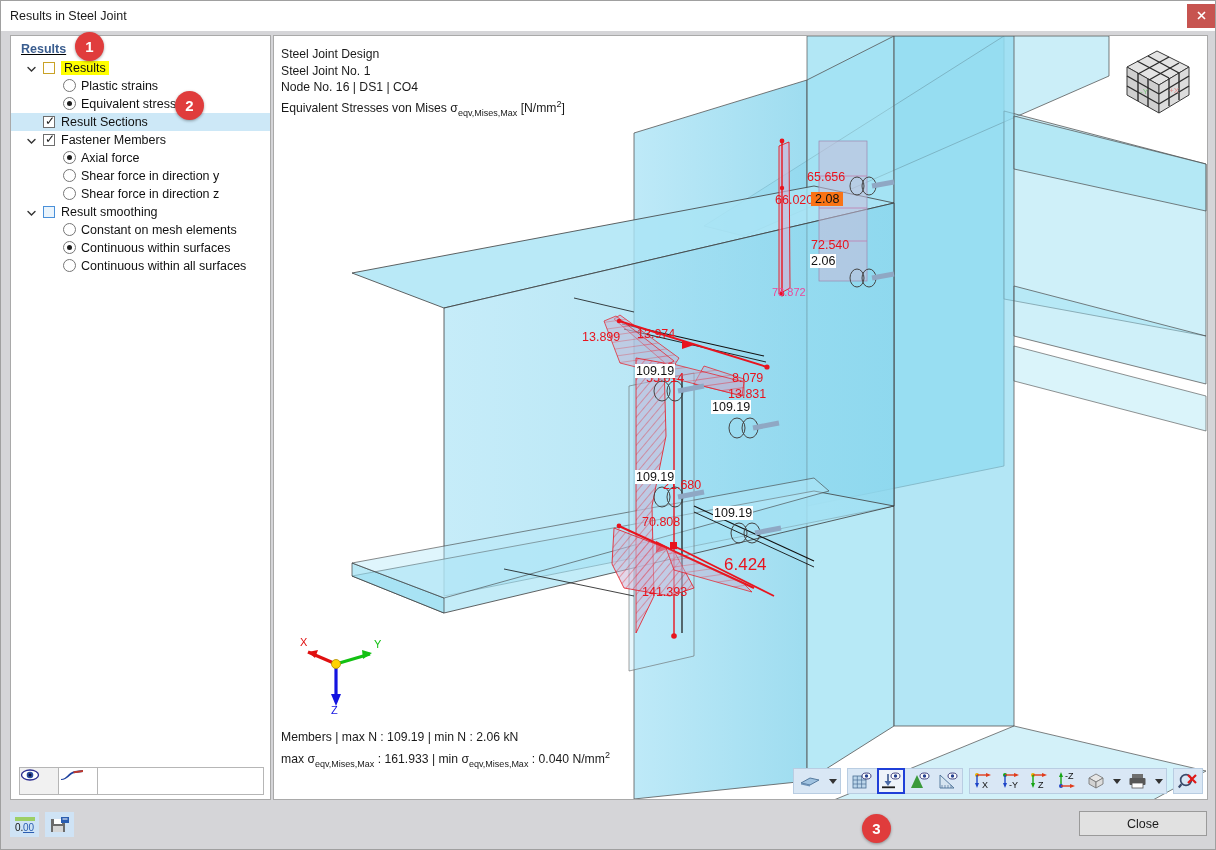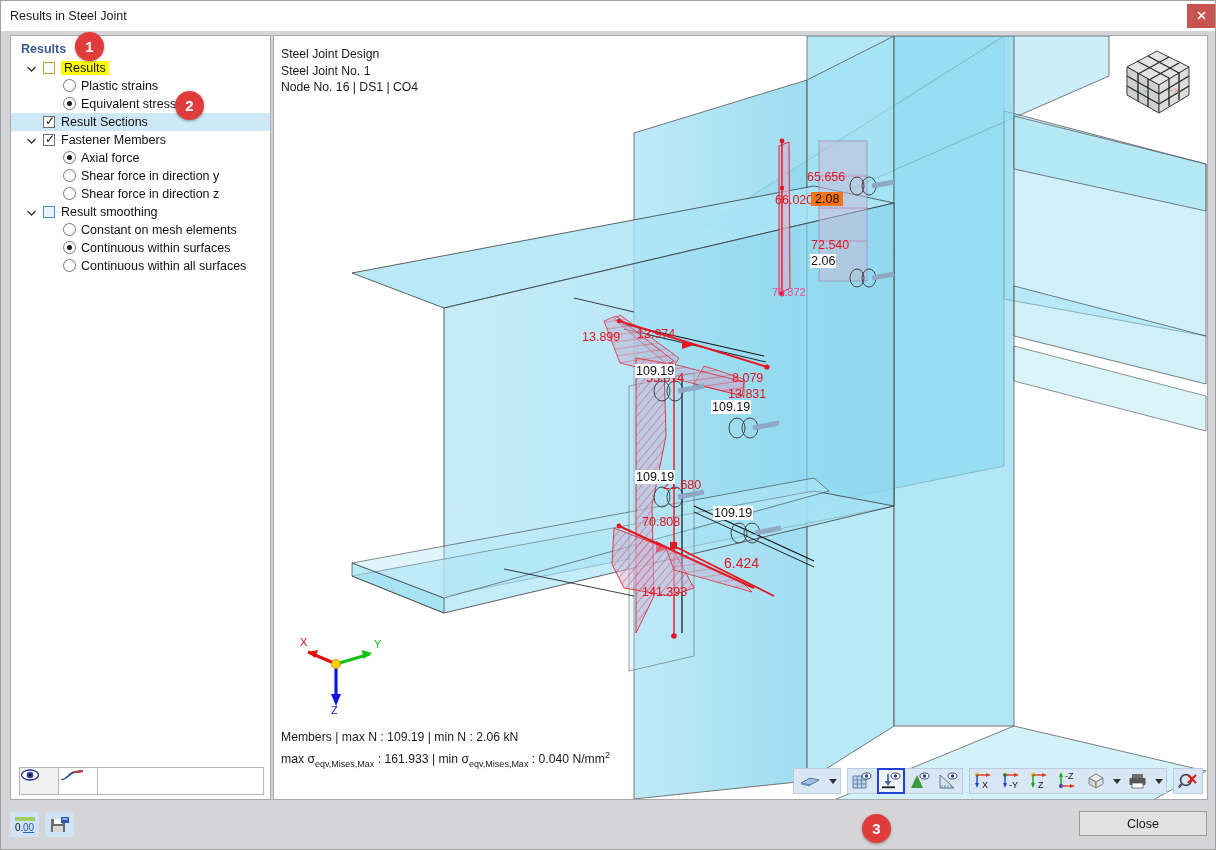--- a/index.html
+++ b/index.html
@@ -51,20 +51,21 @@
   #left-panel {
     position: absolute; left: 9px; top: 3px;
     width: 261px; height: 765px;
     background: #ffffff;
     border: 1px solid #a9a9a9;
   }
   #tree {
     position: absolute; left: 0; top: 0; right: 0; bottom: 36px;
     overflow: hidden;
     padding-top: 4px;
+    text-decoration: underline;
   }
   .tree-head {
     position: relative;
     color: #3a5d8f; font-weight: bold; font-size: 12.5px;
     padding: 2px 0 3px 10px;
   }
   .tnode {
     position: relative;
     height: 18px;
     line-height: 18px;
@@ -460,35 +461,36 @@
           <ellipse cx="465" cy="497" rx="8" ry="10"></ellipse>
           <ellipse cx="478" cy="497" rx="8" ry="10"></ellipse>
           <line x1="481" y1="497" x2="507" y2="492" stroke="#8fa8c4" stroke-width="5"></line>
         </g>
       </svg>
 
       <div id="hdr-block">
         <div class="vp-text" style="position:relative;">Steel Joint Design</div>
         <div class="vp-text" style="position:relative;">Steel Joint No. 1</div>
         <div class="vp-text" style="position:relative;">Node No. 16 | DS1 | CO4</div>
+        <div class="vp-text" style="position:relative;"><span>Equivalent Stresses von Mises </span><span>σ</span><sub>eqv,Mises,Max</sub><span> [N/mm</span><sup>2</sup><span>]</span></div>
       </div>
 
       <div id="annos">
           <div class="vp-text" style="left: 533px; top: 134px; color: rgb(232, 20, 30); font-size: 12.5px;">65.656</div>
           <div class="vp-text" style="left: 501px; top: 157px; color: rgb(232, 20, 30); font-size: 12.5px;">66.020</div>
           <div class="vp-text" style="left: 537px; top: 202px; color: rgb(232, 20, 30); font-size: 12.5px;">72.540</div>
           <div class="vp-text" style="left: 498px; top: 250px; color: #ec4899; font-size: 11px;">78.872</div>
           <div class="vp-text" style="left: 308px; top: 294px; color: rgb(232, 20, 30); font-size: 12.5px;">13.899</div>
           <div class="vp-text" style="left: 363px; top: 291px; color: rgb(232, 20, 30); font-size: 12.5px;">13.974</div>
           <div class="vp-text" style="left: 372px; top: 335px; color: rgb(232, 20, 30); font-size: 12.5px;">55.614</div>
           <div class="vp-text" style="left: 458px; top: 335px; color: rgb(232, 20, 30); font-size: 12.5px;">8.079</div>
           <div class="vp-text" style="left: 454px; top: 351px; color: rgb(232, 20, 30); font-size: 12.5px;">13.831</div>
           <div class="vp-text" style="left: 389px; top: 442px; color: rgb(232, 20, 30); font-size: 12.5px;">21.680</div>
           <div class="vp-text" style="left: 368px; top: 479px; color: rgb(232, 20, 30); font-size: 12.5px;">70.808</div>
-          <div class="vp-text" style="left: 450px; top: 519px; color: rgb(232, 20, 30); font-size: 14px;">6.424</div>
+          <div class="vp-text" style="left: 450px; top: 519px; color: rgb(232, 20, 30); font-size: 17px;">6.424</div>
           <div class="vp-text" style="left: 368px; top: 549px; color: rgb(232, 20, 30); font-size: 12.5px;">141.393</div>
           <div class="vp-text" style="left: 537px; top: 156px; color: rgb(17, 17, 17); font-size: 12.5px; background: #f97316; padding: 0px 4px;">2.08</div>
           <div class="vp-text" style="left: 536px; top: 209px; color: rgb(17, 17, 17); font-size: 12.5px; background: rgb(255, 255, 255); padding: 0px 1px; margin-top: 9px;">2.06</div>
           <div class="vp-text" style="left: 361px; top: 328px; color: rgb(17, 17, 17); font-size: 12.5px; background: rgb(255, 255, 255); padding: 0px 1px;">109.19</div>
           <div class="vp-text" style="left: 437px; top: 364px; color: rgb(17, 17, 17); font-size: 12.5px; background: rgb(255, 255, 255); padding: 0px 1px;">109.19</div>
           <div class="vp-text" style="left: 361px; top: 434px; color: rgb(17, 17, 17); font-size: 12.5px; background: rgb(255, 255, 255); padding: 0px 1px;">109.19</div>
           <div class="vp-text" style="left: 439px; top: 470px; color: rgb(17, 17, 17); font-size: 12.5px; background: rgb(255, 255, 255); padding: 0px 1px;">109.19</div>
         </div>
 
       <div id="foot-block">

